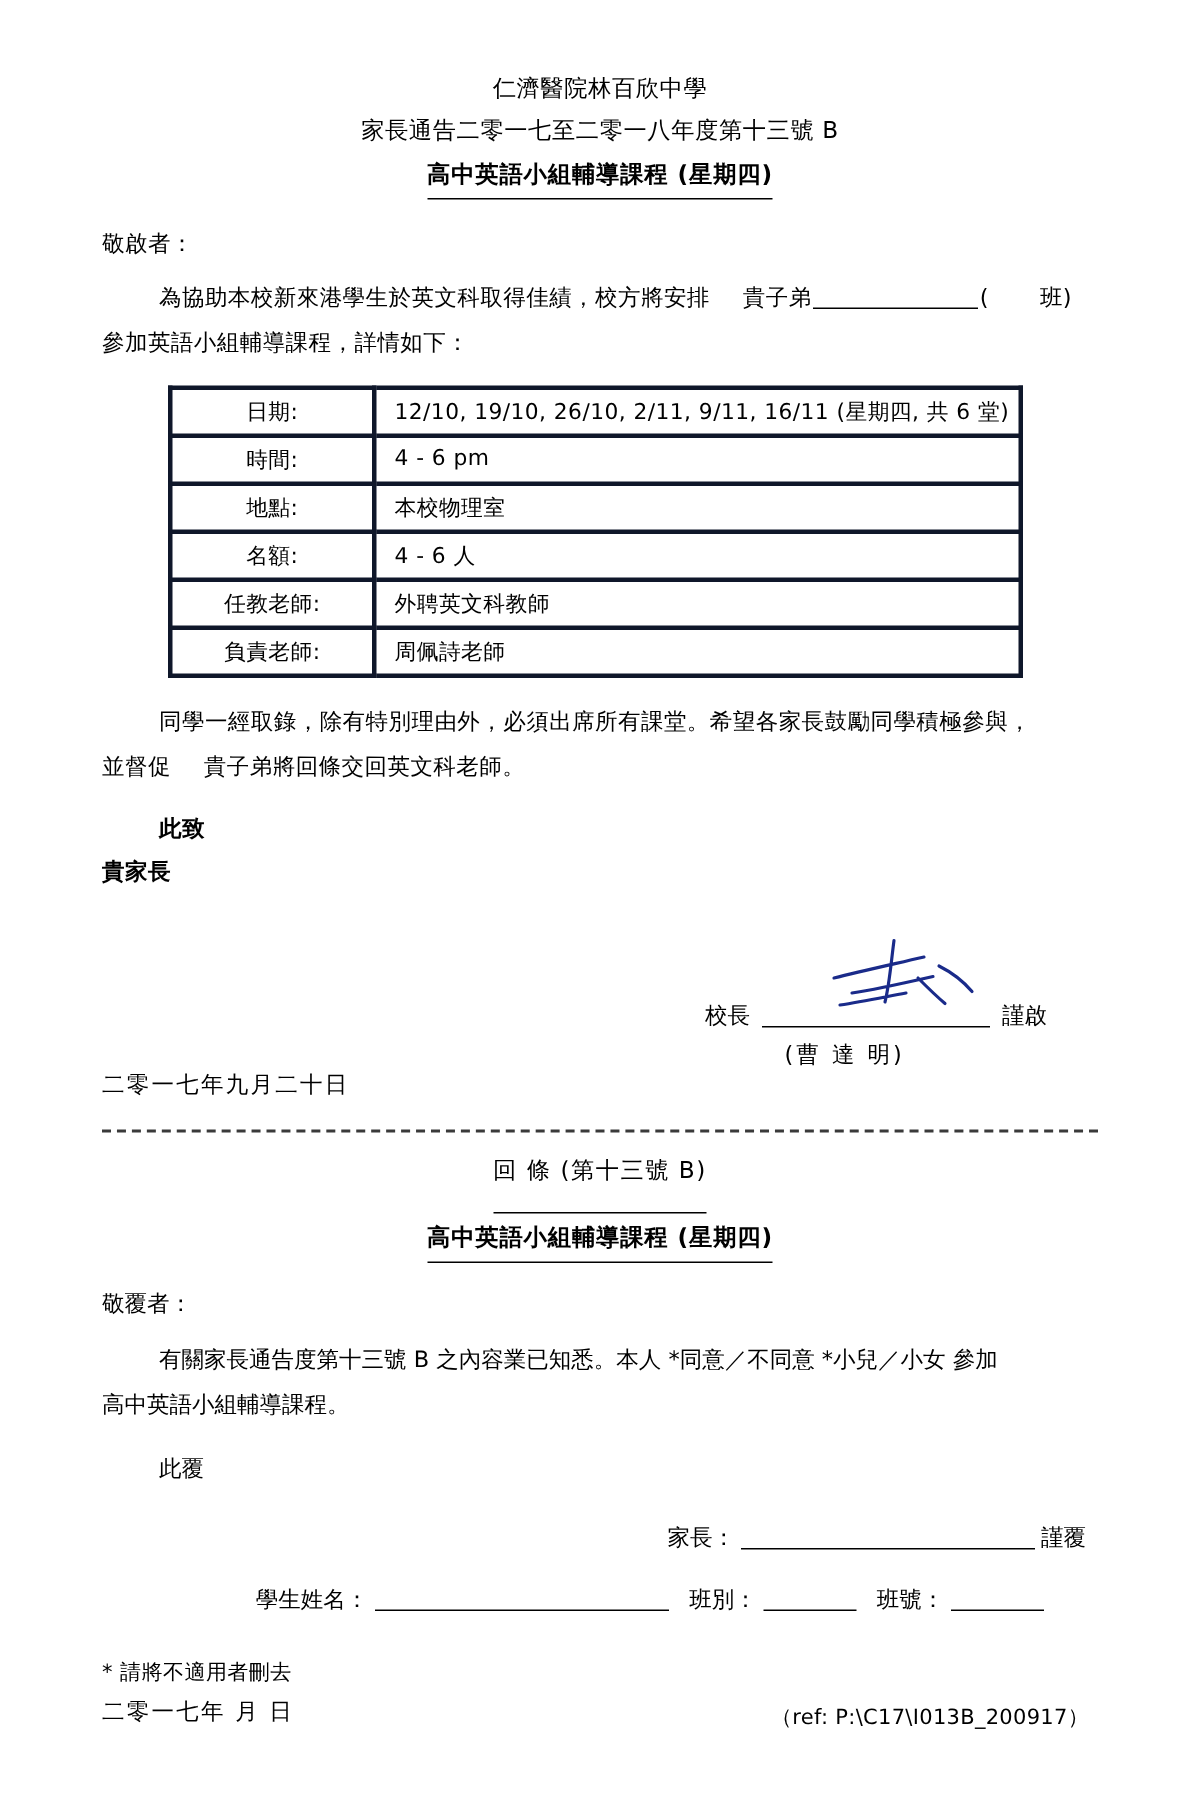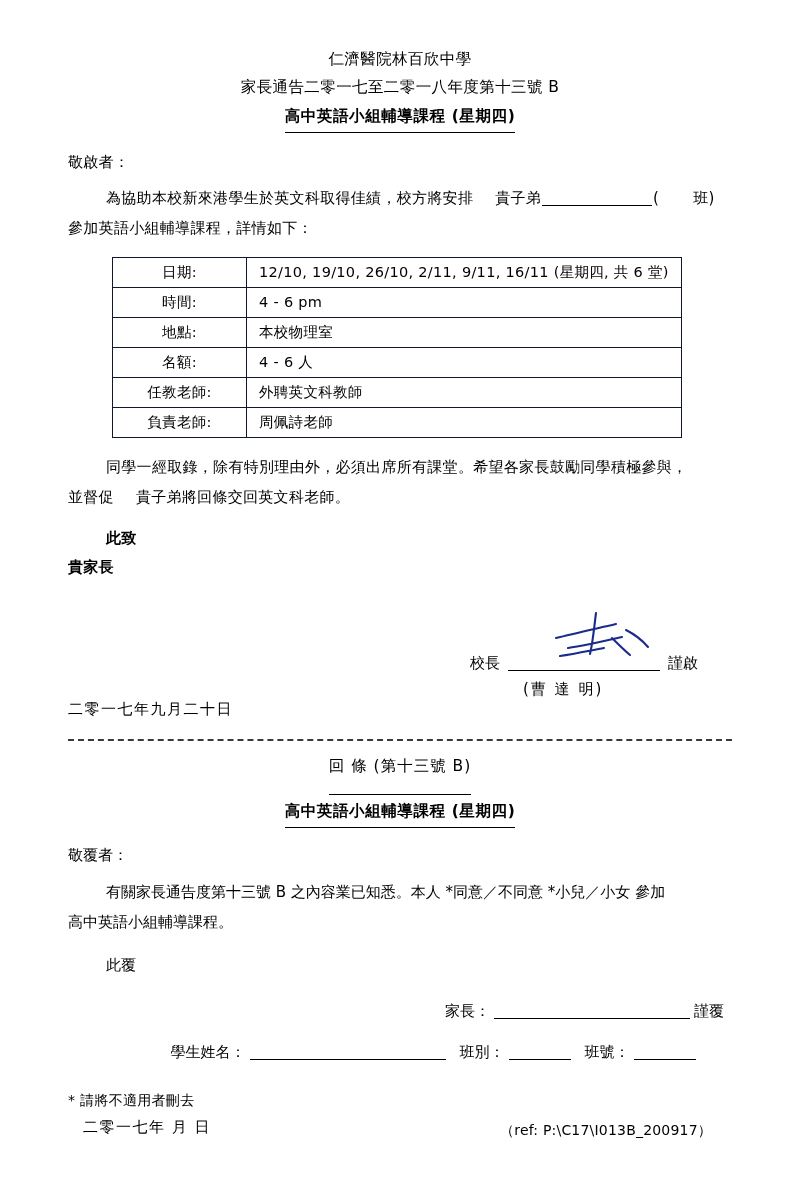--- a/index.html
+++ b/index.html
@@ -76,21 +76,21 @@
     margin-top: 14px;
     margin-left: 44px;
     width: 570px;
   }
   table.info {
     border-collapse: collapse;
     width: 100%;
     font-size: 14.5px;
   }
   table.info td {
-    border: 1px solid #0f172a;
+    border: 3px solid #0f172a;
     padding: 5px 0 5px 0;
     height: 19px;
     vertical-align: middle;
     letter-spacing: 0.3px;
   }
   table.info td.lbl {
     width: 133px;
     text-align: center;
   }
   table.info td.val {
@@ -197,24 +197,24 @@
   .ul-short { display:inline-block; border-bottom:1.2px solid #000; width: 62px;  vertical-align:-3px; margin:0 4px; }
 
   
   .footer {
     margin-top: 30px;
     font-size: 14px;
     position: relative;
     height: 50px;
   }
   .foot-note { letter-spacing: 0.3px; }
-  .foot-date { margin-top: 8px; font-size: 15px; letter-spacing: 1.5px; margin-left: 15px; }
+  .foot-date { margin-top: 8px; font-size: 15px; letter-spacing: 1.5px; }
   .foot-ref {
     position: absolute;
-    right: 20px;
+    right: 6px;
     top: 30px;
     font-size: 14px;
     letter-spacing: 0.2px;
   }
 </style>
 </head>
 <body>
 
 <div class="page">
   <div class="content">

